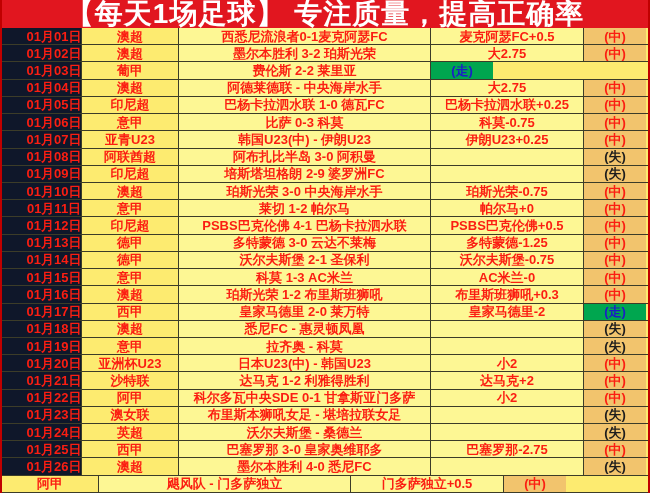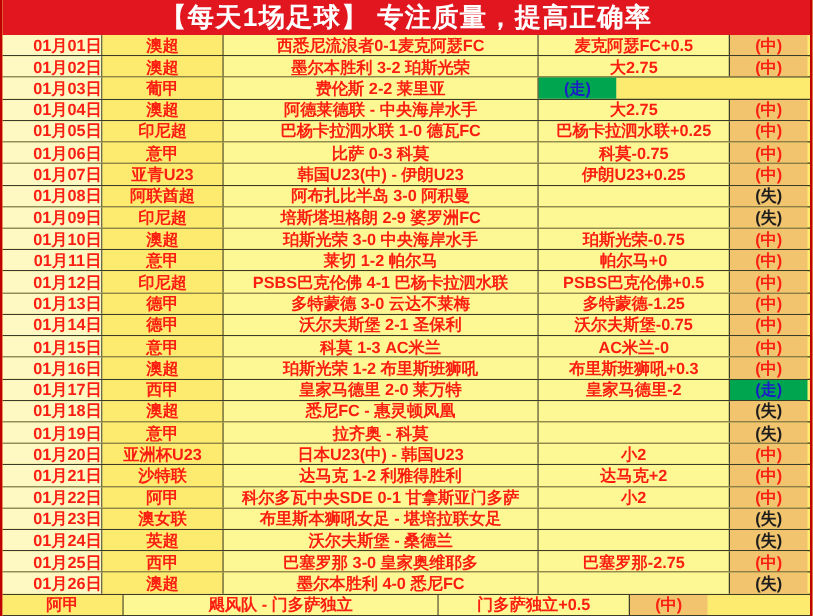--- a/index.html
+++ b/index.html
@@ -13,21 +13,21 @@
     overflow:hidden;
     background:#fdeb70;
     border-left:2px solid #c00000;
     border-right:2px solid #c00000;
     box-sizing:border-box;
   }
   .title-bar{
     height:28px;
     background:#e1161f;
     color:#ffffff;
-    font-size:21px;
+    font-size:28px;
     font-weight:bold;
     display:flex;align-items:center;justify-content:center;
     letter-spacing:1px;
     white-space:nowrap;
   }
   #rows{
     display:flex;flex-direction:column;
     height:465px;
   }
   .row{
@@ -39,21 +39,21 @@
     color:#fb1e12;
     line-height:1;
   }
   .cell{
     box-sizing:border-box;
     display:flex;align-items:center;justify-content:center;
     border-right:1px solid #3c3c28;
     white-space:nowrap;
     overflow:hidden;
   }
-  .c-date  {width:80px; background:#fef9c3;padding-left:25px;}
+  .c-date  {width:80px; background:#0f172a;padding-left:25px;}
   .c-league{width:97px; background:#fdeb70;}
   .c-match {width:252px;background:#fdf794;}
   .c-pick  {width:153px;background:#fdf794;}
   .c-result{width:62px; background:#f2c46d;border-right:none;}
   .res-win .c-result {color:#fb1e12;}
   .res-loss .c-result{color:#1d1d1d;}
   .res-push .c-result{background:#00a64f;color:#1c1cc8;}
 </style>
 </head>
 <body>

